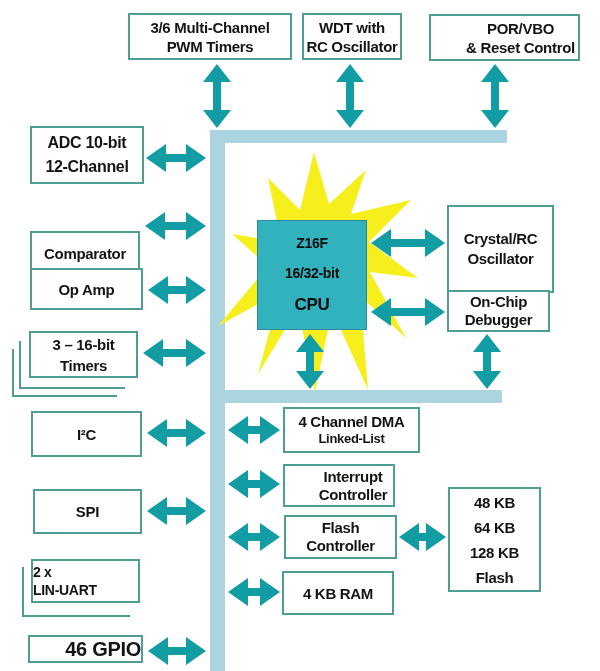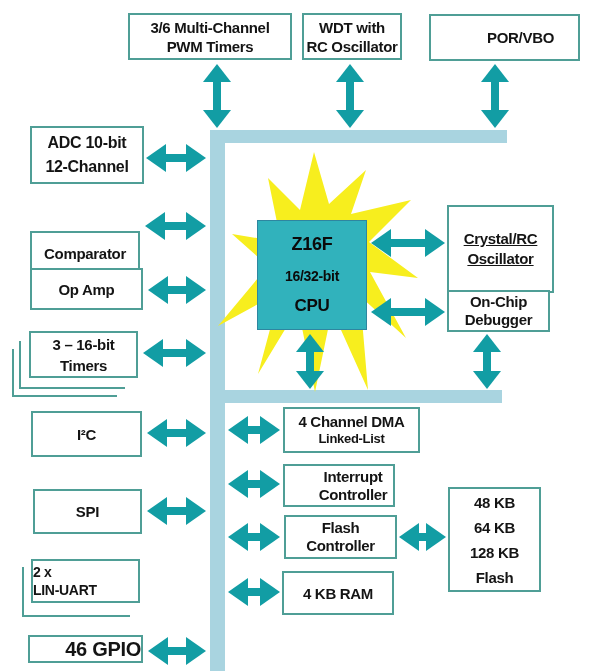--- a/index.html
+++ b/index.html
@@ -34,21 +34,21 @@
     border-left:14px solid transparent;border-right:14px solid transparent;border-bottom:18px solid var(--arrow);}
   .va::after{content:"";position:absolute;bottom:0;left:0;
     border-left:14px solid transparent;border-right:14px solid transparent;border-top:18px solid var(--arrow);}
   #star{position:absolute;left:218px;top:152px;z-index:2;}
   #cpu{
     position:absolute;left:257px;top:220px;width:110px;height:110px;box-sizing:border-box;
     background:var(--cpu-fill);border:1px solid #2e86a0;z-index:3;
     display:flex;flex-direction:column;justify-content:space-evenly;align-items:center;
     font-weight:bold;color:#0b0b0b;letter-spacing:-0.3px;
   }
-  #cpu .l1{font-size:18px;} #cpu .l2{font-size:14px;} #cpu .l3{font-size:17px;}
+  #cpu .l1{font-size:14px;} #cpu .l2{font-size:14px;} #cpu .l3{font-size:17px;}
   .small2{font-size:13px;line-height:16px;}
   .left-al{align-items:flex-start;text-align:left;font-size:14px;line-height:18px;}
 </style>
 </head>
 <body>
 
 <div id="diagram">
 
   <div class="bus" style="left:210px;top:130px;width:297px;height:13px;"></div>
   <div class="bus" style="left:210px;top:130px;width:15px;height:541px;"></div>
@@ -67,20 +67,21 @@
   <div class="box" style="left:128px;top:13px;width:164px;height:47px;">
     <span>3/6 Multi-Channel</span>
     <span>PWM Timers</span>
   </div>
   <div class="box" style="left:302px;top:13px;width:100px;height:47px;">
     <span>WDT with</span>
     <span>RC Oscillator</span>
   </div>
   <div class="box" style="left:429px;top:14px;width:151px;height:47px;padding-left:32px;">
     <span>POR/VBO</span>
+    <span>&amp; Reset Control</span>
   </div>
 
   <div class="box" style="left:30px;top:126px;width:114px;height:58px;font-size:16px;line-height:24px;">
     <span>ADC 10-bit</span>
     <span>12-Channel</span>
   </div>
   <div class="box" style="left:30px;top:203px;width:110px;height:44px;margin-top:28px;">
     <span>Comparator</span>
   </div>
   <div class="box" style="left:30px;top:268px;width:113px;height:42px;">
@@ -120,21 +121,21 @@
     <span>Controller</span>
   </div>
   <div class="box" style="left:284px;top:515px;width:113px;height:44px;line-height:18px;">
     <span>Flash</span>
     <span>Controller</span>
   </div>
   <div class="box" style="left:282px;top:571px;width:112px;height:44px;">
     <span>4 KB RAM</span>
   </div>
 
-  <div class="box" style="left:447px;top:205px;width:107px;height:88px;line-height:20px;text-decoration:underline;">
+  <div class="box" style="left:447px;top:205px;width:107px;height:88px;line-height:20px;">
     <span>Crystal/RC</span>
     <span>Oscillator</span>
   </div>
   <div class="box" style="left:447px;top:290px;width:103px;height:42px;line-height:18px;">
     <span>On-Chip</span>
     <span>Debugger</span>
   </div>
   <div class="box" style="left:448px;top:487px;width:93px;height:105px;line-height:25px;">
     <span>48 KB</span>
     <span>64 KB</span>

